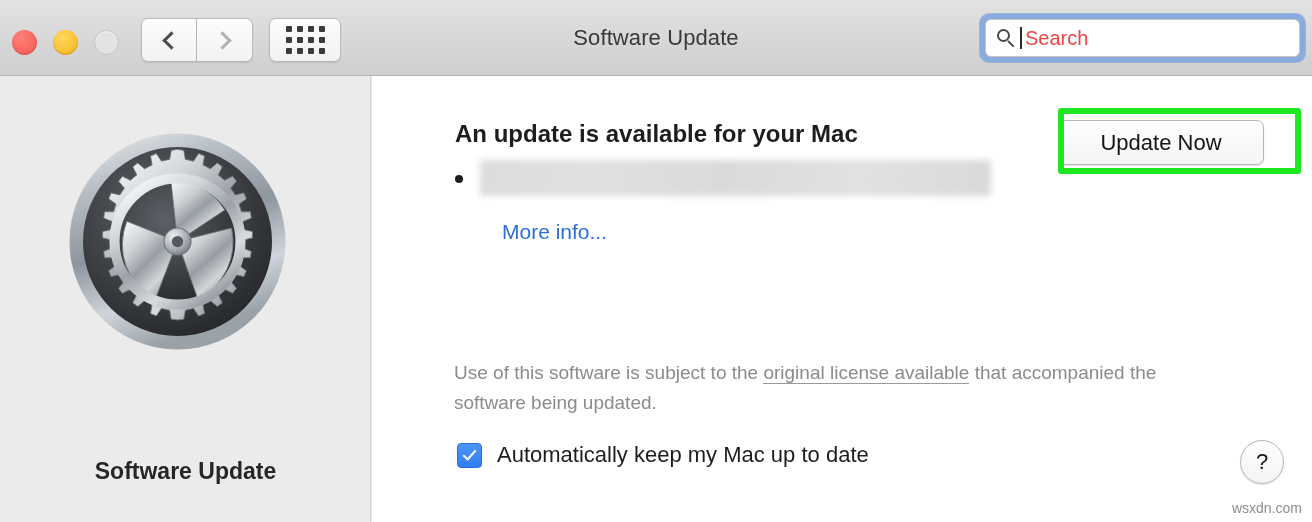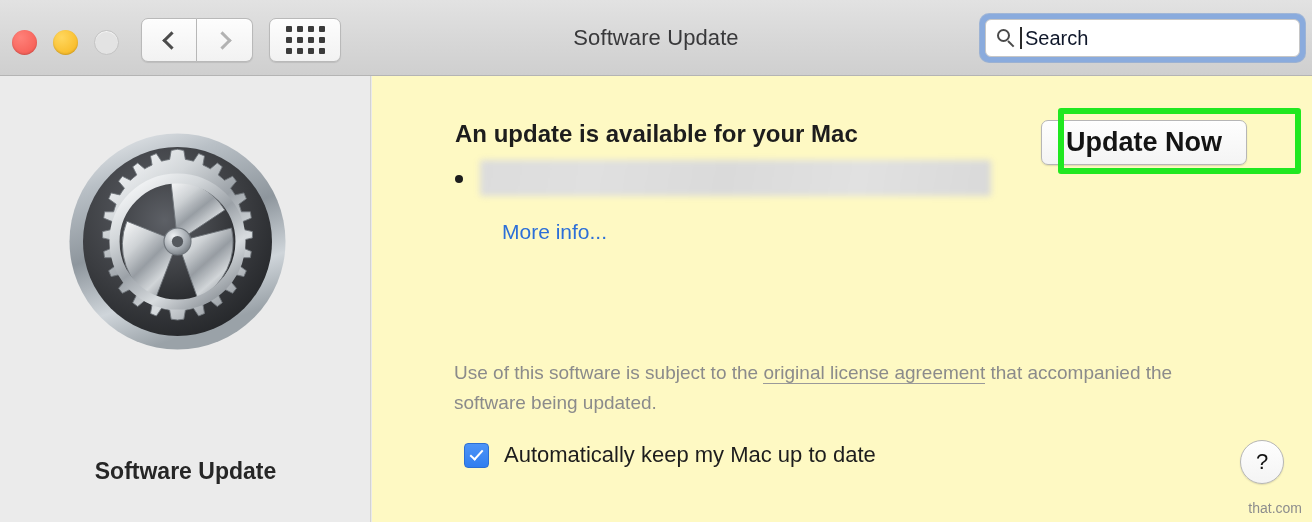--- a/index.html
+++ b/index.html
@@ -74,21 +74,21 @@
   #search-icon { width: 20px; height: 20px; flex: none; position: relative; }
   #search-icon .ring {
     position: absolute; left: 1px; top: 1px; width: 13px; height: 13px;
     border: 2px solid #4a4a4a; border-radius: 50%;
   }
   #search-icon .handle {
     position: absolute; left: 12px; top: 12px; width: 8px; height: 2px;
     background: #4a4a4a; transform: rotate(45deg); transform-origin: left center;
   }
   #search-caret { width: 2px; height: 22px; background: #2a2a2a; margin: 0 1px 0 2px; }
-  #search-placeholder { font-size: 20px; color: #0f172a; }
+  #search-placeholder { font-size: 20px; color: #ef4444; }
 
   
   #sidebar {
     position: absolute; left: 0; top: 76px;
     width: 371px; height: 446px;
     background: #ebebeb;
     border-right: 1px solid #d3d3d3;
   }
   #gear-icon {
     position: absolute; left: 65px; top: 53px;
@@ -98,21 +98,21 @@
   #sidebar-label {
     position: absolute; left: 0; top: 382px; width: 371px;
     text-align: center; font-size: 23px; font-weight: bold; color: #262626;
   }
   #wsxdn-mark {
     position: absolute; right: 10px; bottom: 6px;
     font-size: 14px; color: #8d8d8d;
   }
 
   
-  #main { position: absolute; left: 372px; top: 76px; width: 940px; height: 446px; background: #fef9c3; }
+  #main { position: absolute; left: 372px; top: 76px; width: 940px; height: 446px; background: #ffffff; }
 
   #headline {
     position: absolute; left: 83px; top: 44px;
     font-size: 24px; font-weight: bold; color: #1d1d1d;
   }
 
   #bullet-row { position: absolute; left: 83px; top: 86px; display: flex; align-items: center; }
   #bullet-dot { width: 8px; height: 8px; border-radius: 50%; background: #1d1d1d; margin-right: 17px; flex: none; }
   #blur-bar {
     width: 511px; height: 36px; margin-top: -2px;
@@ -125,41 +125,41 @@
     position: absolute; left: 130px; top: 144px;
     font-size: 21px; color: #2c6fd8; cursor: pointer;
   }
 
   #license {
     position: absolute; left: 82px; top: 282px;
     width: 740px; font-size: 19px; line-height: 30px; color: #8b8b8b;
   }
   #license-link { border-bottom: 1px solid #9a9a9a; }
 
-  #checkbox-row { position: absolute; left: 85px; top: 366px; display: flex; align-items: center; margin-left: 7px; }
+  #checkbox-row { position: absolute; left: 85px; top: 366px; display: flex; align-items: center; }
   #auto-checkbox {
     width: 25px; height: 25px; border-radius: 4px;
     background: linear-gradient(to bottom, #4d94f7, #2f7ef0);
     border: 1px solid #2b6fd4;
     display: flex; align-items: center; justify-content: center; flex: none;
   }
   #auto-checkbox .tick {
     width: 7px; height: 13px; border: solid #fff; border-width: 0 2.6px 2.6px 0;
     transform: rotate(42deg); margin-top: -3px;
   }
   #checkbox-label { margin-left: 15px; font-size: 22px; color: #1d1d1d; }
 
   .std-btn {
     background: linear-gradient(to bottom, #fefefe, #f4f4f4);
     border: 1px solid #b6b6b6; border-radius: 7px;
     box-shadow: 0 1px 1.5px rgba(0,0,0,.12), inset 0 1px 0 rgba(255,255,255,.95);
     display: flex; align-items: center; justify-content: center;
     color: #141414;
   }
-  #update-now { position: absolute; left: 669px; top: 44px; width: 206px; height: 45px; font-size: 27px; font-weight: bold; }
+  #update-now { position: absolute; left: 686px; top: 44px; width: 206px; height: 45px; font-size: 22px; }
   #green-box {
     position: absolute; left: 686px; top: 32px; width: 243px; height: 66px;
     border: 6px solid #20e820; border-radius: 3px; pointer-events: none;
   }
   #advanced-btn { position: absolute; left: 654px; top: 365px; width: 196px; height: 43px; font-size: 22px; }
   #help-btn {
     position: absolute; left: 868px; top: 364px; width: 44px; height: 44px;
     border-radius: 50%; font-size: 22px;
   }
 </style>
@@ -321,30 +321,30 @@
     <div id="headline">An update is available for your Mac</div>
 
     <div id="bullet-row">
       <span id="bullet-dot"></span>
       <span id="blur-bar"></span>
     </div>
 
     <div id="more-info">More info...</div>
 
     <div id="license">
-      <span>Use of this software is subject to the </span><span id="license-link">original license agreement</span><span> that accompanied the software being updated.</span>
+      <span>Use of this software is subject to the </span><span id="license-link">original license available</span><span> that accompanied the software being updated.</span>
     </div>
 
     <div id="checkbox-row">
       <span id="auto-checkbox">
         <span class="tick"></span>
       </span>
       <span id="checkbox-label">Automatically keep my Mac up to date</span>
     </div>
 
     <div class="std-btn" id="update-now">Update Now</div>
     <div id="green-box"></div>
 
     <div class="std-btn" id="help-btn">?</div>
   </div>
 
-  <div id="wsxdn-mark">that.com</div>
+  <div id="wsxdn-mark">wsxdn.com</div>
 </div>
 
 </body></html>

